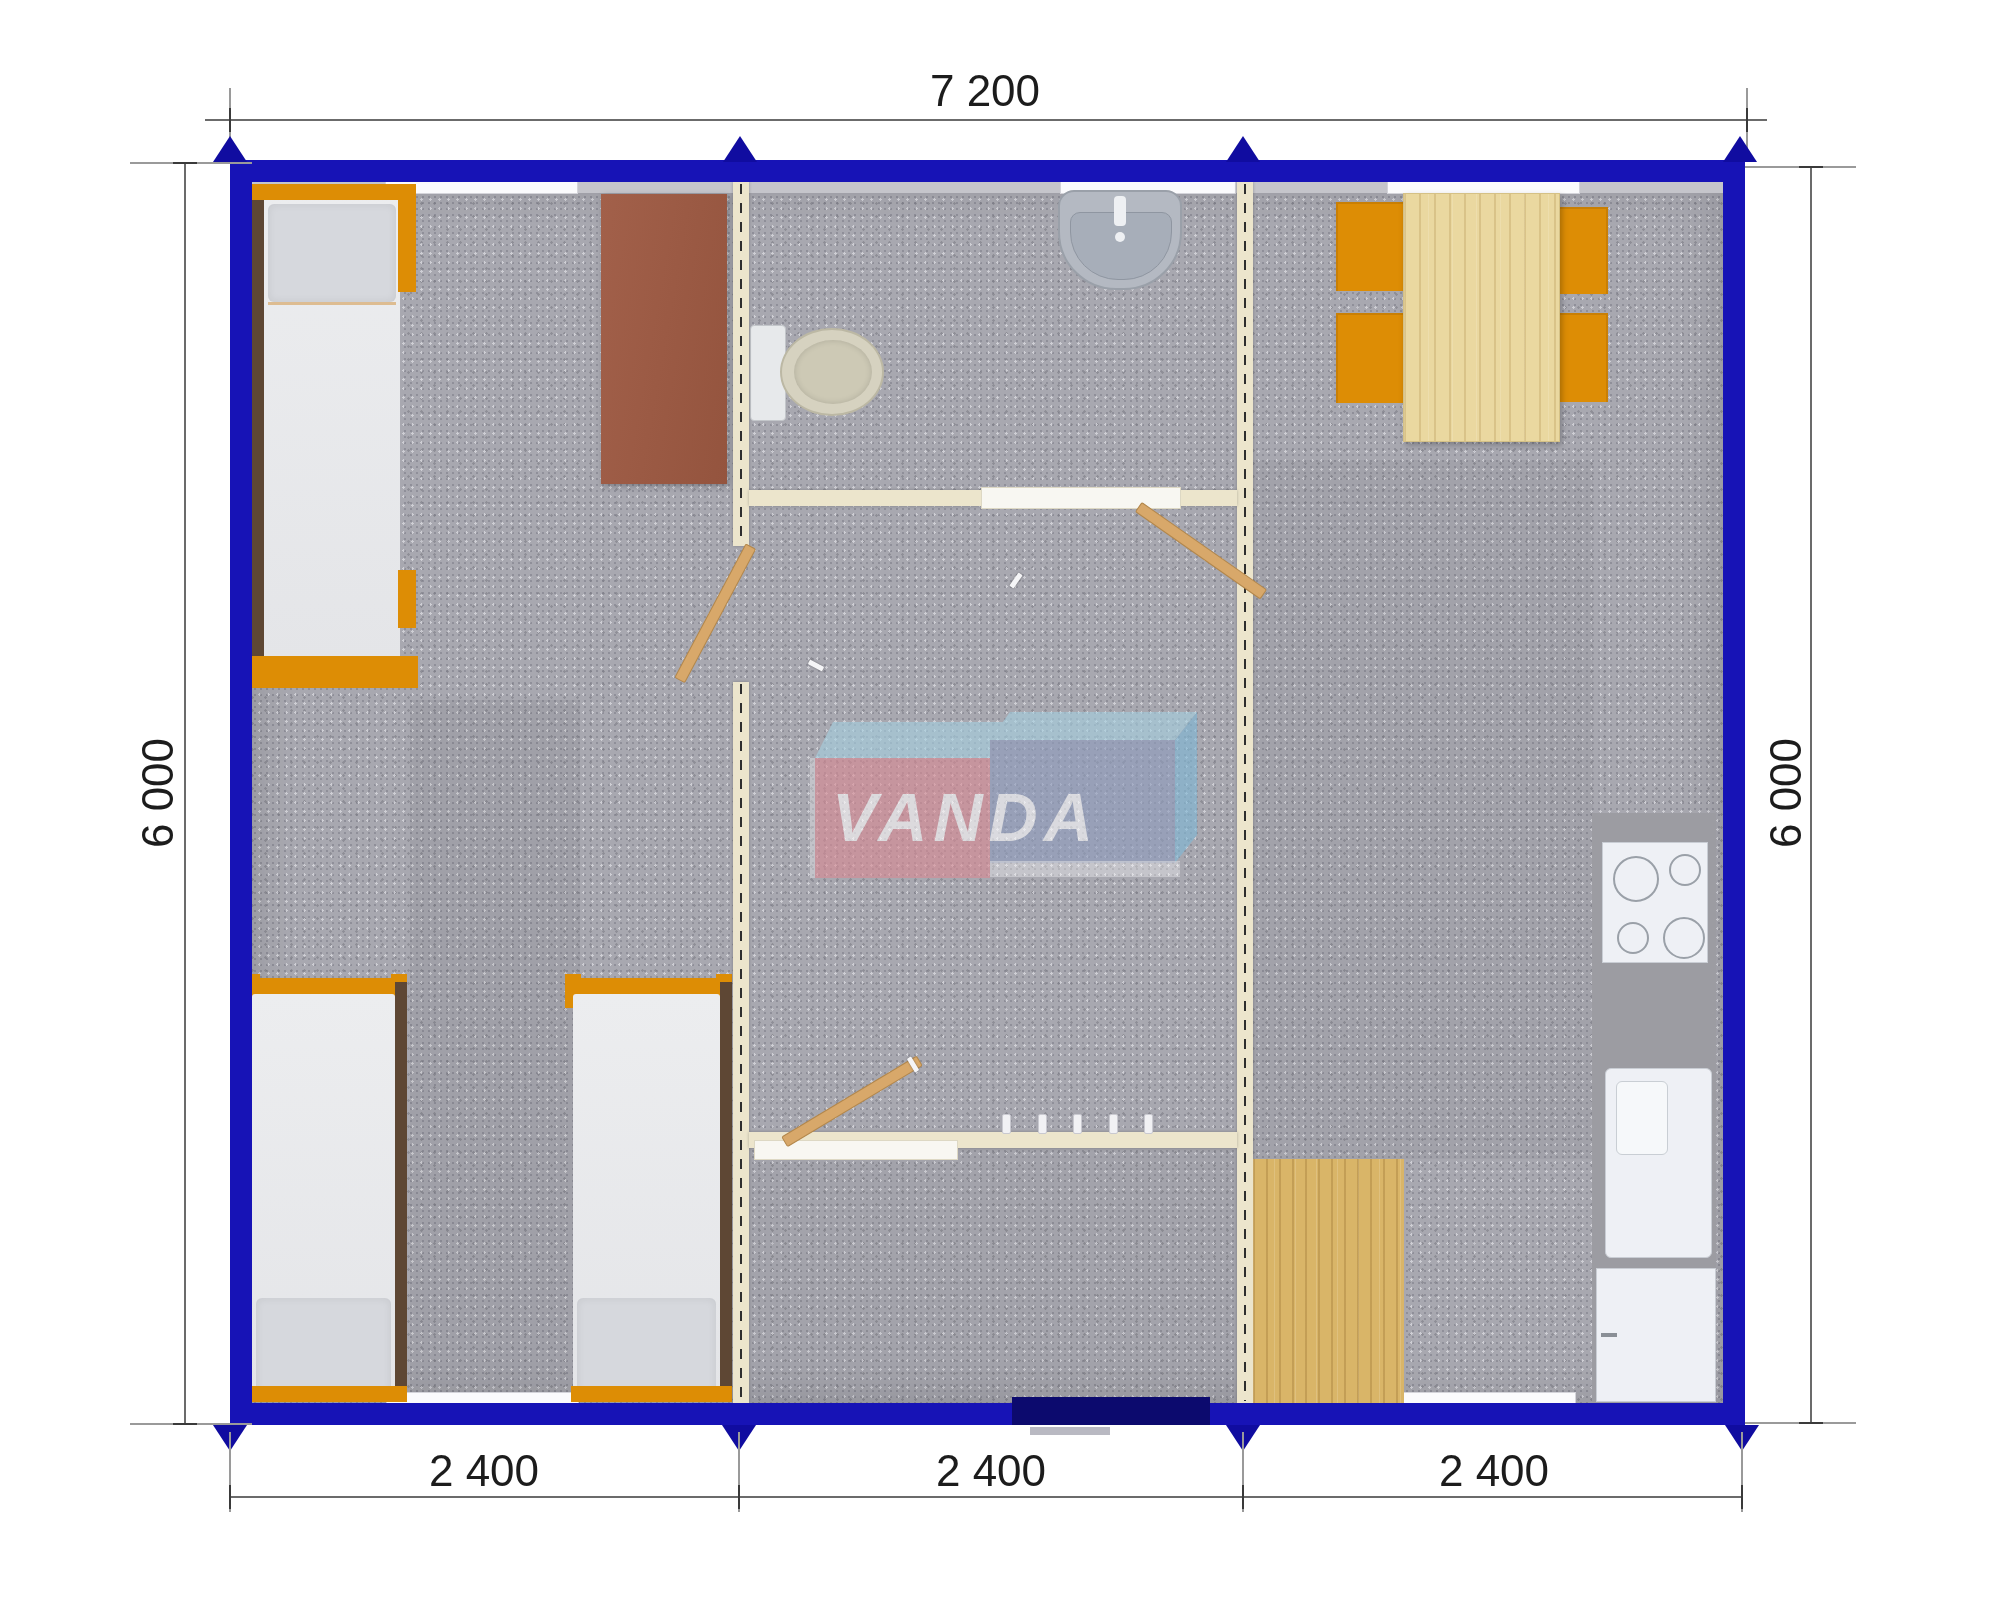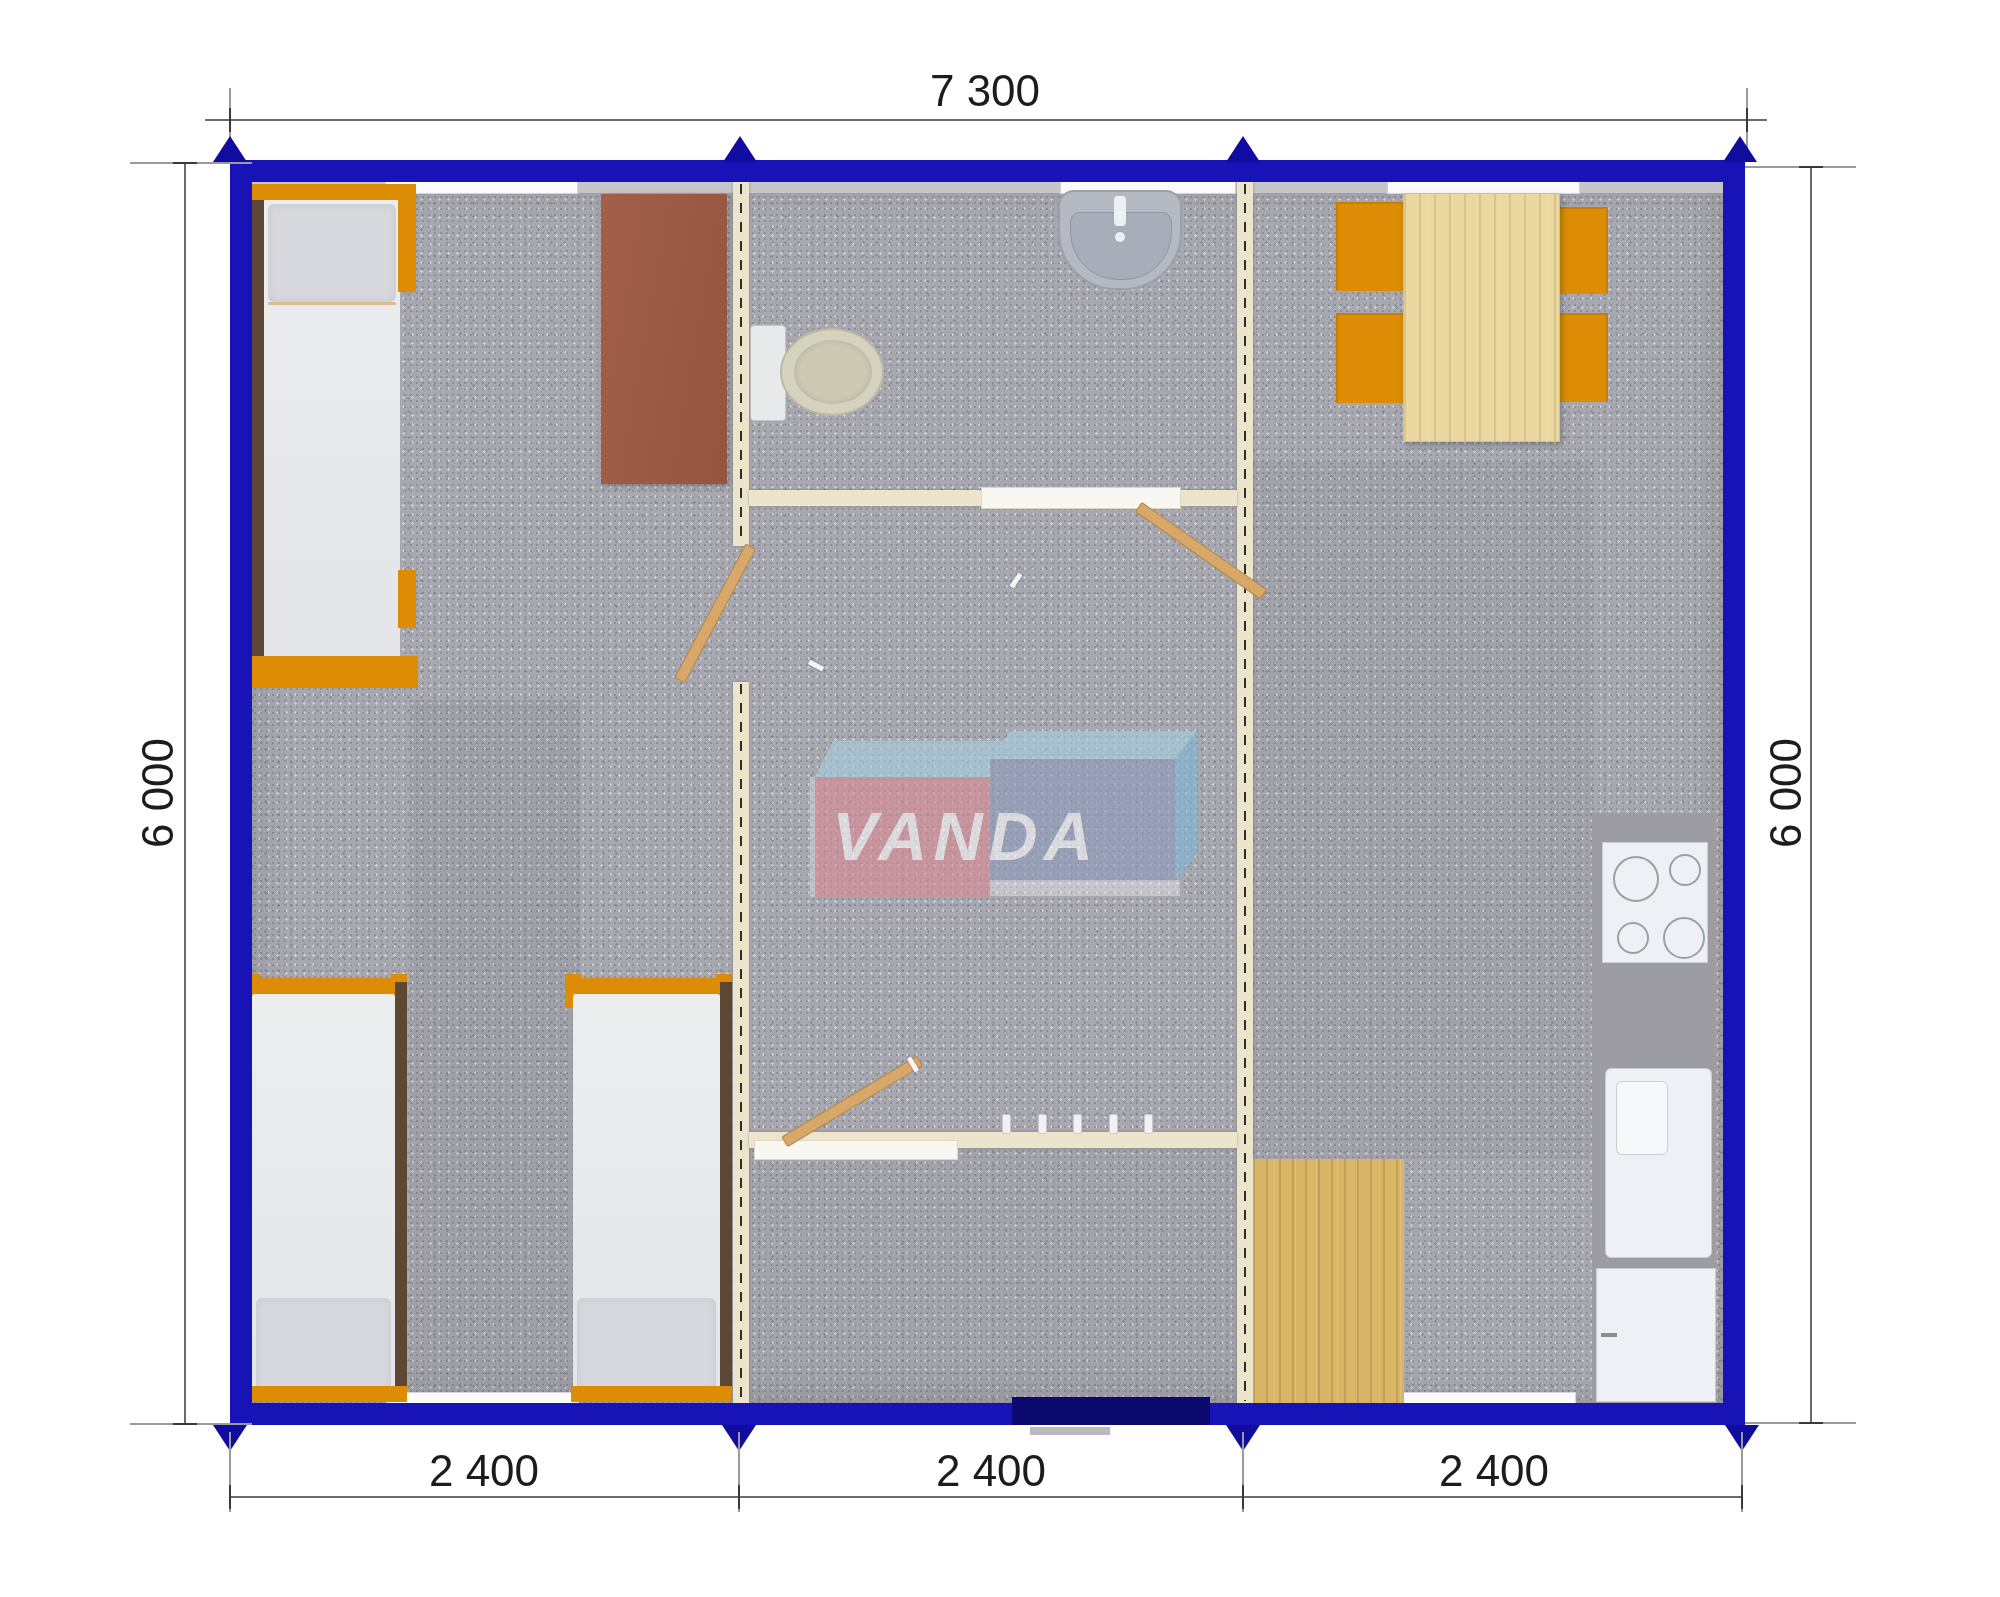--- a/index.html
+++ b/index.html
@@ -147,21 +147,21 @@
   </div>
   <div class="abs white-appliance" style="left:1605px;top:1068px;width:107px;height:190px;border-radius:6px;">
     <div class="abs" style="left:10px;top:12px;width:50px;height:72px;background:#f6f8fa;border:1px solid #c9ced4;border-radius:6px;"></div>
   </div>
   <div class="abs white-appliance" style="left:1596px;top:1268px;width:120px;height:134px;">
     <div class="abs" style="left:4px;top:64px;width:16px;height:4px;background:#8a8f96;"></div>
   </div>
 
   <div class="abs wood-mat" style="left:1253px;top:1159px;width:151px;height:244px;"></div>
 
-  <div class="abs" style="left:810px;top:722px;width:392px;height:180px;opacity:.62;">
+  <div class="abs" style="left:810px;top:703px;width:392px;height:180px;opacity:.62;">
     <svg width="392" height="180" viewBox="0 0 392 180">
       <polygon points="5,55 23,19 193,19 180,55" fill="#a5cfe0"></polygon>
       <rect x="5" y="55" width="175" height="120" fill="#d98a94"></rect>
       <polygon points="180,37 200,9 387,9 365,37" fill="#a5cfe0"></polygon>
       <polygon points="365,37 387,9 387,132 365,160" fill="#7fb8d6"></polygon>
       <rect x="180" y="37" width="185" height="123" fill="#8f9cbd"></rect>
       <rect x="180" y="158" width="190" height="16" fill="rgba(255,255,255,.55)"></rect>
       <rect x="0" y="55" width="5" height="120" fill="rgba(255,255,255,.5)"></rect>
       <text x="22" y="138" font-family="Liberation Sans, sans-serif" font-size="68" font-weight="bold" font-style="italic" letter-spacing="6" fill="rgba(255,255,255,.95)">VANDA</text>
     </svg>
@@ -173,21 +173,21 @@
   <div class="abs wall-ext" style="left:1723px;top:160px;width:22px;height:1265px;"></div>
 
   <div class="abs" style="left:1012px;top:1397px;width:198px;height:28px;background:#0c0a6e;"></div>
   <div class="abs" style="left:1030px;top:1427px;width:80px;height:8px;background:#b9b9c2;"></div>
 
   <div class="abs ext-line" style="left:229px;top:88px;width:2px;height:74px;"></div>
   <div class="abs ext-line" style="left:1746px;top:88px;width:2px;height:74px;"></div>
   <div class="abs dim-line" style="left:205px;top:119px;width:1562px;height:2px;"></div>
   <div class="abs tick" style="left:229px;top:108px;width:2px;height:24px;"></div>
   <div class="abs tick" style="left:1746px;top:108px;width:2px;height:24px;"></div>
-  <div class="abs dim-label" style="left:885px;top:68px;width:200px;">7 300</div>
+  <div class="abs dim-label" style="left:885px;top:68px;width:200px;">7 200</div>
   <div class="abs arrow-up" style="left:213px;top:136px;"></div>
   <div class="abs arrow-up" style="left:723px;top:136px;"></div>
   <div class="abs arrow-up" style="left:1226px;top:136px;"></div>
   <div class="abs arrow-up" style="left:1723px;top:136px;"></div>
 
   <div class="abs ext-line" style="left:130px;top:162px;width:122px;height:2px;"></div>
   <div class="abs ext-line" style="left:130px;top:1423px;width:122px;height:2px;"></div>
   <div class="abs dim-line" style="left:184px;top:163px;width:2px;height:1262px;"></div>
   <div class="abs tick" style="left:173px;top:162px;width:24px;height:2px;"></div>
   <div class="abs tick" style="left:173px;top:1423px;width:24px;height:2px;"></div>

